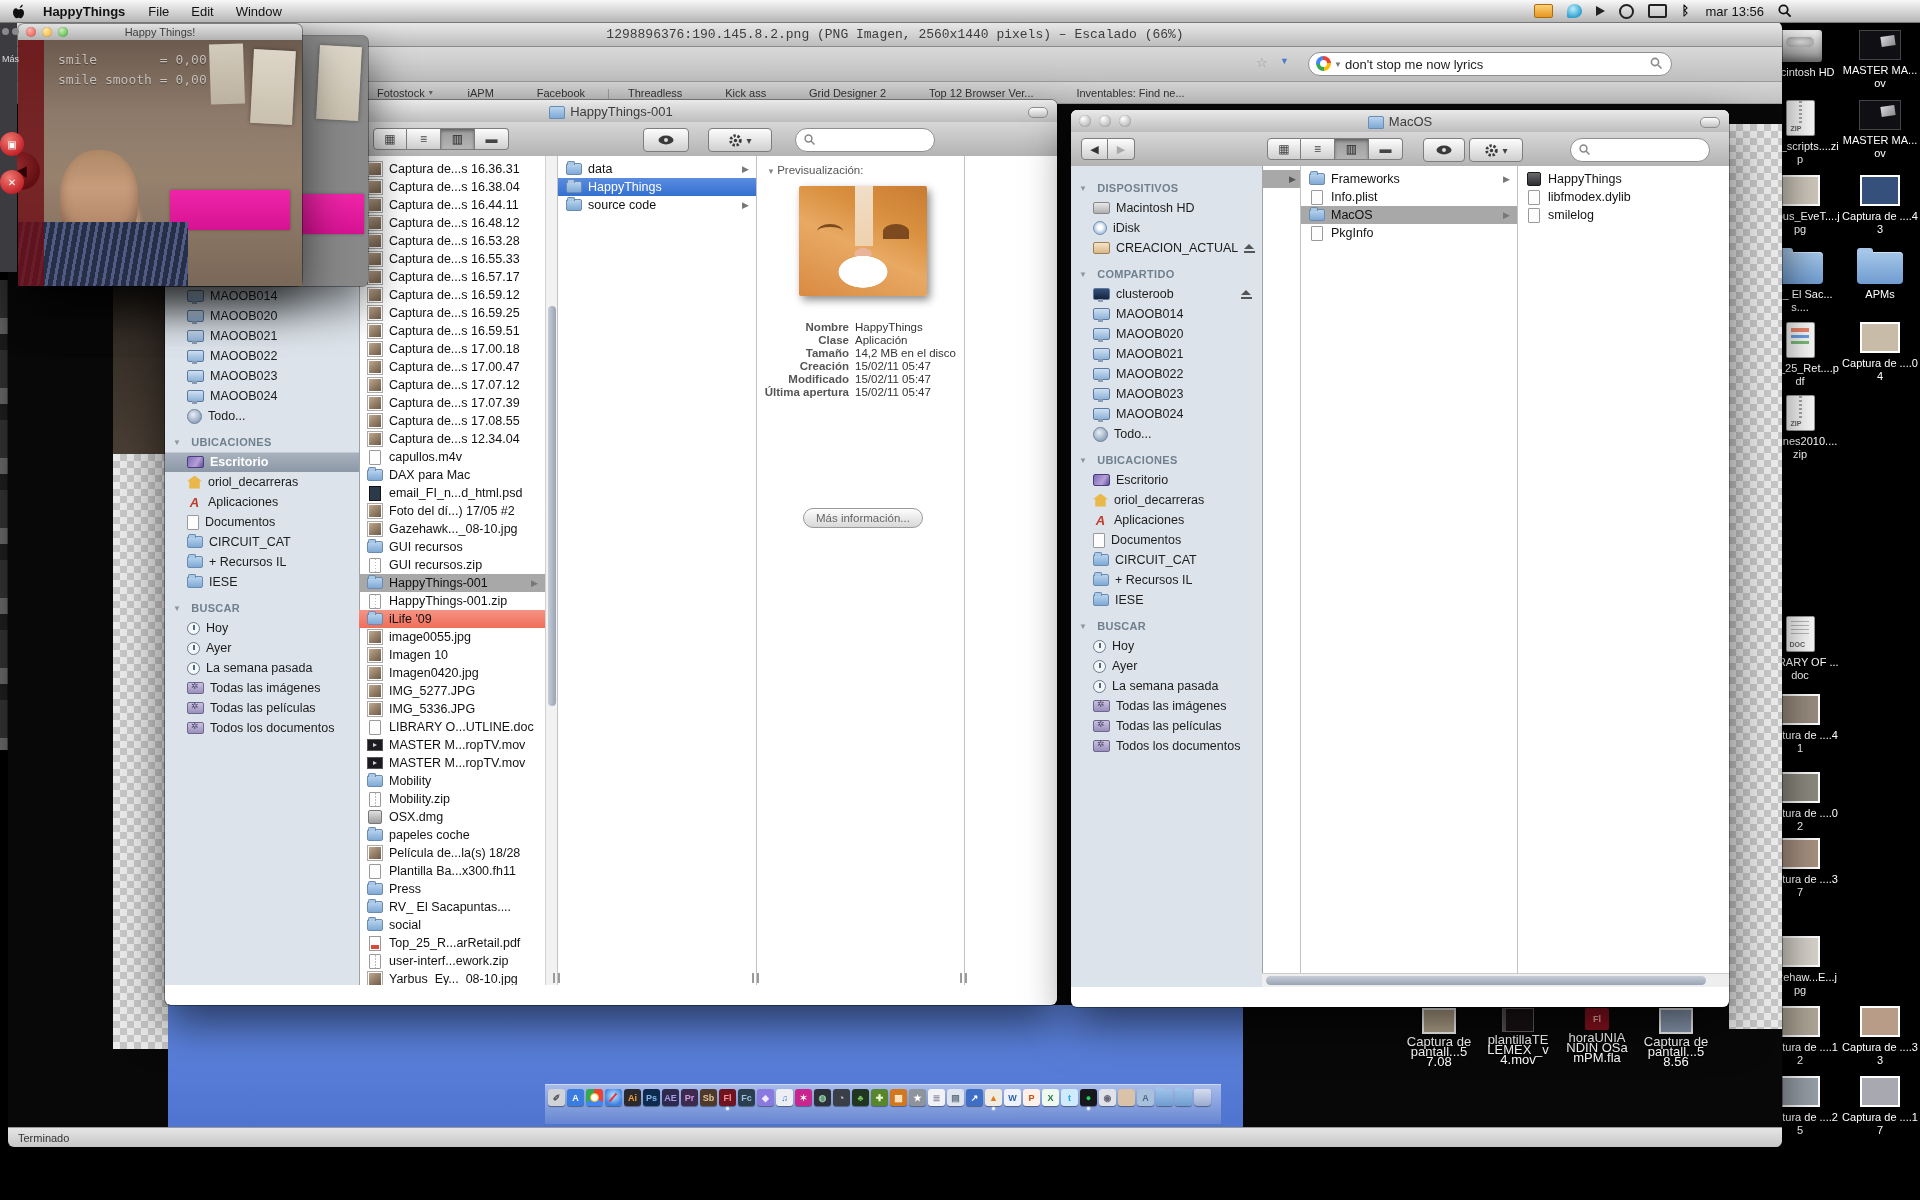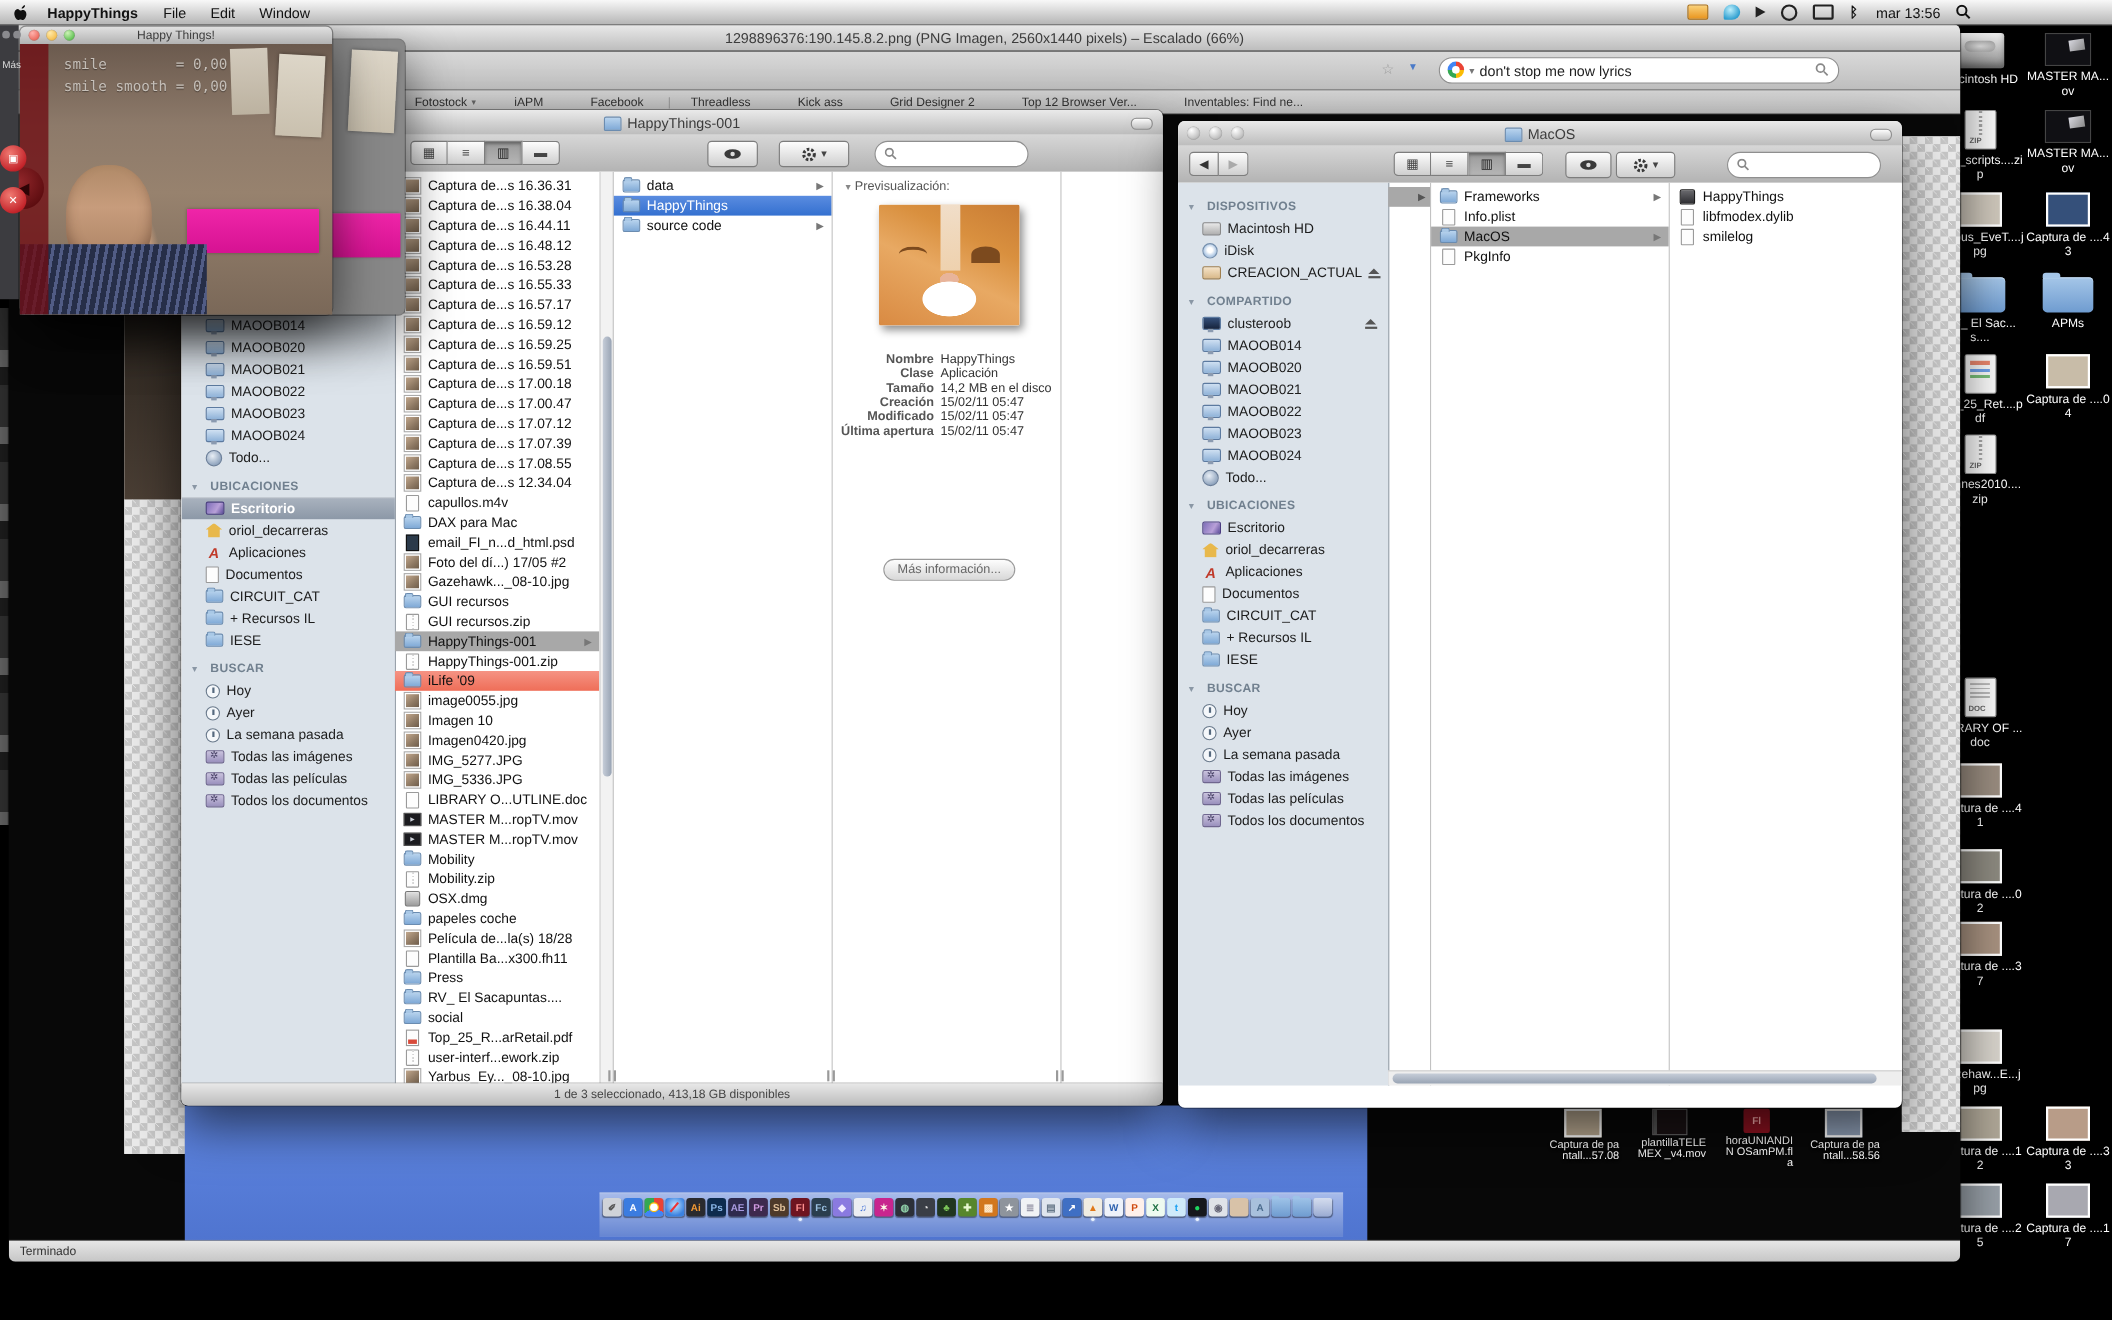--- a/index.html
+++ b/index.html
@@ -37,21 +37,21 @@
   .lozenge{position:absolute;right:9px;top:7px;width:18px;height:9px;border-radius:5px;
     background:linear-gradient(#fdfdfd,#c2c2c2);border:1px solid #8e8e8e;}
   .statusbar{position:absolute;left:0;bottom:0;right:0;height:20px;border-radius:0 0 6px 6px;
     background:linear-gradient(#e8e8e8,#bcbcbc);border-top:1px solid #909090;
     display:flex;align-items:center;justify-content:center;font-size:11px;color:#444;}
   .title-folder{display:inline-block;width:14px;height:11px;margin-right:5px;border-radius:2px 2px 1px 1px;
     background:linear-gradient(#b9d4ee,#7fa9d6);border:1px solid #6b8cb0;position:relative;top:1px;}
 
   
   #firefox{left:8px;top:22px;width:1774px;height:1125px;background:#0a0a0a;z-index:1;}
-  #ff-title{height:24px;}
+  #ff-title{height:24px;font-family:Liberation Mono, monospace;}
   #ff-nav{position:absolute;left:0;top:25px;right:0;height:34px;background:linear-gradient(#d9d9d9,#bfbfbf);
     border-bottom:1px solid #9a9a9a;}
   #url-field{position:absolute;left:352px;top:5px;width:940px;height:22px;background:#fff;border:1px solid #8f8f8f;
     border-radius:3px;font-size:13px;color:#222;padding:0 40px 0 8px;box-sizing:border-box;font-family:"Liberation Sans",sans-serif;}
   #url-star{position:absolute;left:1248px;top:8px;font-size:13px;color:#9a9a9a;}
   #url-drop{position:absolute;left:1272px;top:9px;font-size:9px;color:#4a7ac8;}
   #search-field{position:absolute;left:1300px;top:5px;width:362px;height:22px;background:#fff;border:1px solid #8f8f8f;
     border-radius:12px;}
   #search-field input{position:absolute;left:34px;top:1px;width:290px;height:18px;border:none;outline:none;font-size:13px;color:#222;background:transparent;font-family:"Liberation Sans",sans-serif;}
   .gicon{position:absolute;left:7px;top:3px;width:15px;height:15px;border-radius:50%;
@@ -83,21 +83,21 @@
   .dicon.safari{background:radial-gradient(circle at 50% 40%,#bfe4ff,#3b82e0 70%);}
   .dicon.safari::before{content:"";position:absolute;left:7px;top:3px;width:2px;height:11px;background:#e33;transform:rotate(40deg);}
   .dicon.dockfolder{background:linear-gradient(#9ec3e8,#6f9cd0);border-radius:2px 3px 3px 3px;}
   .dicon.dockfolder::before{content:"";position:absolute;left:0;top:-2px;width:7px;height:3px;background:#9ec3e8;border-radius:2px 2px 0 0;}
   .dicon.docktrash{background:linear-gradient(rgba(225,230,240,.8),rgba(170,180,200,.55));border-radius:2px 2px 4px 4px;}
   #png-bottom-icons{position:absolute;left:1398px;top:904px;display:flex;gap:13px;}
   .pbi{width:66px;display:flex;flex-direction:column;align-items:center;}
   .pbi .pbthumb{width:30px;height:22px;border:2px solid #fff;box-shadow:0 0 2px #000;}
   .pbi .pbmovie{width:30px;height:22px;background:#1a1214 linear-gradient(90deg,#555 0 3px,transparent 3px) ;border:1px solid #666;}
   .pbi .pbfla{width:24px;height:22px;background:#8e1220;color:#ffb3b3;font-size:9px;font-weight:bold;display:flex;align-items:center;justify-content:center;border-radius:2px;}
-  .pbi .pblabel{margin-top:3px;font-size:10px;color:#fff;text-align:right;line-height:10px;text-shadow:0 1px 2px #000;word-break:break-all;}
+  .pbi .pblabel{margin-top:3px;font-size:13px;color:#fff;text-align:center;line-height:10px;text-shadow:0 1px 2px #000;word-break:break-all;}
 
   
   .toolbar{position:absolute;left:0;top:22px;right:0;height:34px;
     background:linear-gradient(#d7d7d7,#b3b3b3);border-bottom:1px solid #808080;}
   .seg{position:absolute;top:6px;height:22px;display:flex;}
   .seg span{width:34px;height:22px;border:1px solid #7d7d7d;border-left:none;background:linear-gradient(#fdfdfd,#cfcfcf);
     display:flex;align-items:center;justify-content:center;font-size:12px;color:#444;box-sizing:border-box;}
   .seg span:first-child{border-left:1px solid #7d7d7d;border-radius:4px 0 0 4px;}
   .seg span:last-child{border-radius:0 4px 4px 0;}
   .seg span.active{background:linear-gradient(#9a9a9a,#b5b5b5);color:#222;box-shadow:inset 0 2px 3px rgba(0,0,0,.35);}
@@ -1010,23 +1010,20 @@
             <div style="display:contents">
               <span class="pl">Última apertura</span>
               <span class="pv">15/02/11 05:47</span>
             </div>
           </div>
         <div id="more-info">Más información...</div>
       </div>
       <div class="coldiv" style="left:605px;"></div>
     </div>
   </div>
-  <div class="statusbar">
-    <span>1 de 3 seleccionado, 413,18 GB disponibles</span>
-  </div>
 </div>
 
 <div id="finder-right" class="window">
   <div class="titlebar">
     <div class="tl">
         <span></span>
         <span></span>
         <span></span>
       </div>
     <span class="title-folder"></span>

